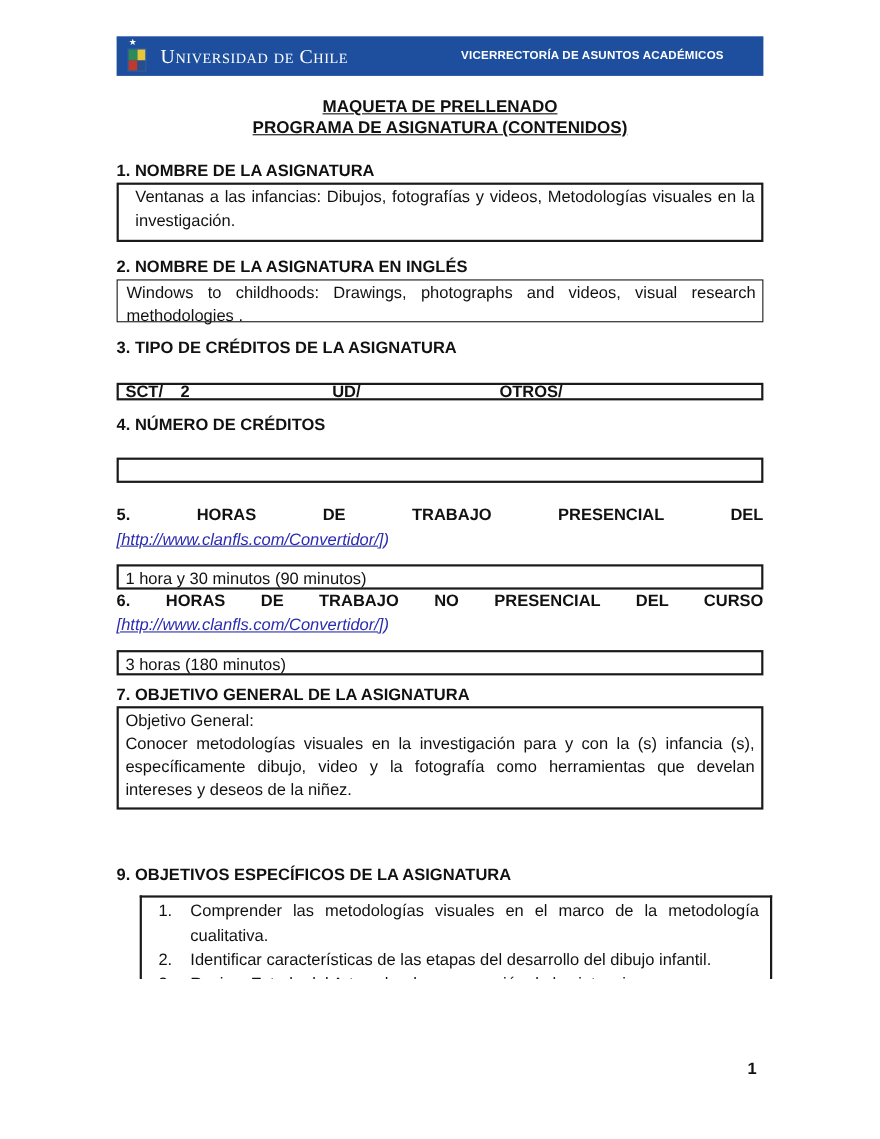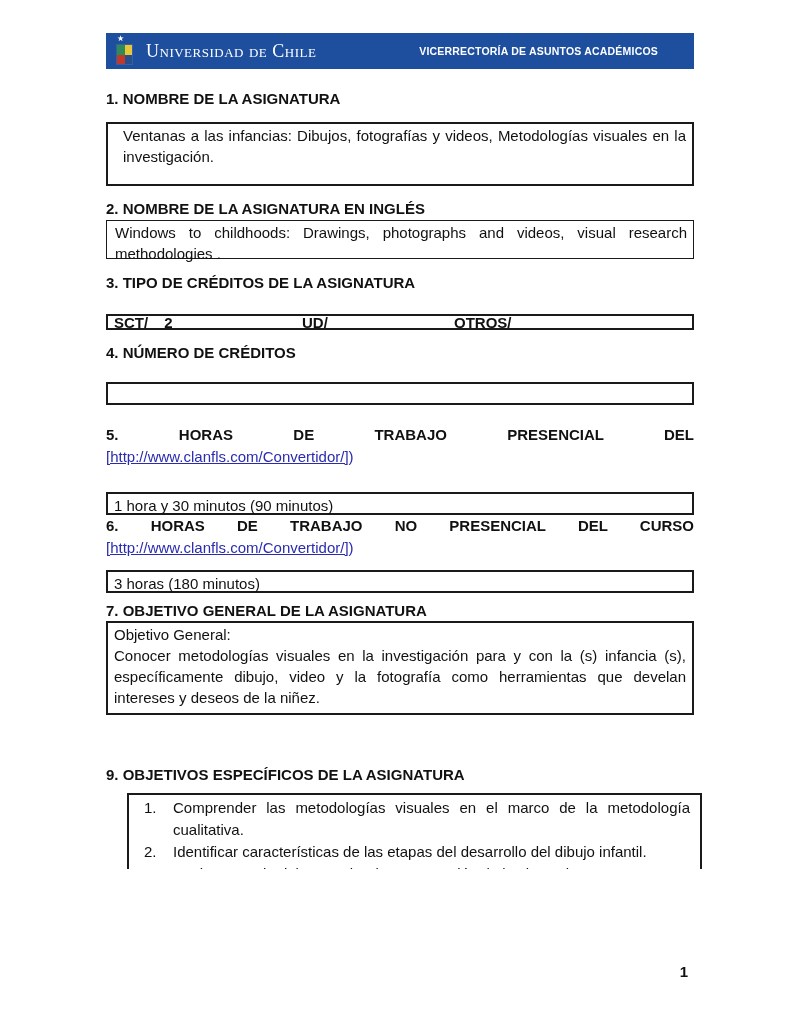--- a/index.html
+++ b/index.html
@@ -80,52 +80,53 @@
     line-height: 19px;
   }
   .sec-heading.justify {
     text-align: justify;
     text-align-last: justify;
     line-height: 22px;
   }
   .link-line {
     font-size: 15px;
     line-height: 22px;
+    font-style: italic;
     color: #2B2BB0;
   }
   .link-line a {
     color: #2B2BB0;
     text-decoration: underline;
     cursor: pointer;
   }
   .box {
     border: 2px solid #1a1a1a;
     font-size: 15px;
     line-height: 21px;
     padding: 1px 6px;
     text-align: justify;
   }
 
   .h1  { margin-top: 20px; }
-  .box1 { margin-top: 14px; height: 64px; padding-left: 15px; }
+  .box1 { margin-top: 1px; height: 54px; padding-left: 15px; }
 
   .h2  { margin-top: 13px; }
   .box2 { margin-top: 2px; height: 39px; border-width: 1px; padding-left: 8px; }
 
   .h3  { margin-top: 14px; }
   .box3 { margin-top: 22px; height: 16px; font-weight: bold; display: flex; align-items: center; }
   .box3 .seg1 { width: 188px; }
   .box3 .seg1 .val { margin-left: 16px; }
   .box3 .seg2 { width: 152px; }
 
   .h4  { margin-top: 13px; }
   .box4 { margin-top: 20px; height: 23px; }
 
   .h5  { margin-top: 19px; }
-  .box5 { margin-top: 24px; height: 23px; }
+  .box5 { margin-top: 11px; height: 23px; }
 
   .h6  { }
   .box6 { margin-top: 11px; height: 23px; }
 
   .h7  { margin-top: 8px; }
   .box7 { margin-top: 1px; height: 94px; }
   .box7 .obj-label { font-weight: normal; text-align: left; }
 
   .h8  { margin-top: 50px; }
   .box8 {
@@ -172,20 +173,24 @@
           <span class="c-g"></span>
             <span class="c-y"></span>
             <span class="c-r"></span>
             <span class="c-b"></span>
         </div>
       </div>
       <div class="uni-name">Universidad de Chile</div>
       <div class="office">VICERRECTORÍA DE ASUNTOS ACADÉMICOS</div>
     </header>
 
+    <div class="doc-title">
+      <div>MAQUETA DE PRELLENADO</div>
+      <div>PROGRAMA DE ASIGNATURA (CONTENIDOS)</div>
+    </div>
 
     <div class="sec-heading h1">1. NOMBRE DE LA ASIGNATURA</div>
     <div class="box box1">Ventanas a las infancias: Dibujos, fotografías y videos, Metodologías visuales en la investigación.</div>
 
     <div class="sec-heading h2">2. NOMBRE DE LA ASIGNATURA EN INGLÉS</div>
     <div class="box box2">Windows to childhoods: Drawings, photographs and videos, visual research methodologies .</div>
 
     <div class="sec-heading h3">3. TIPO DE CRÉDITOS DE LA ASIGNATURA</div>
     <div class="box box3">
       <span class="seg1">

